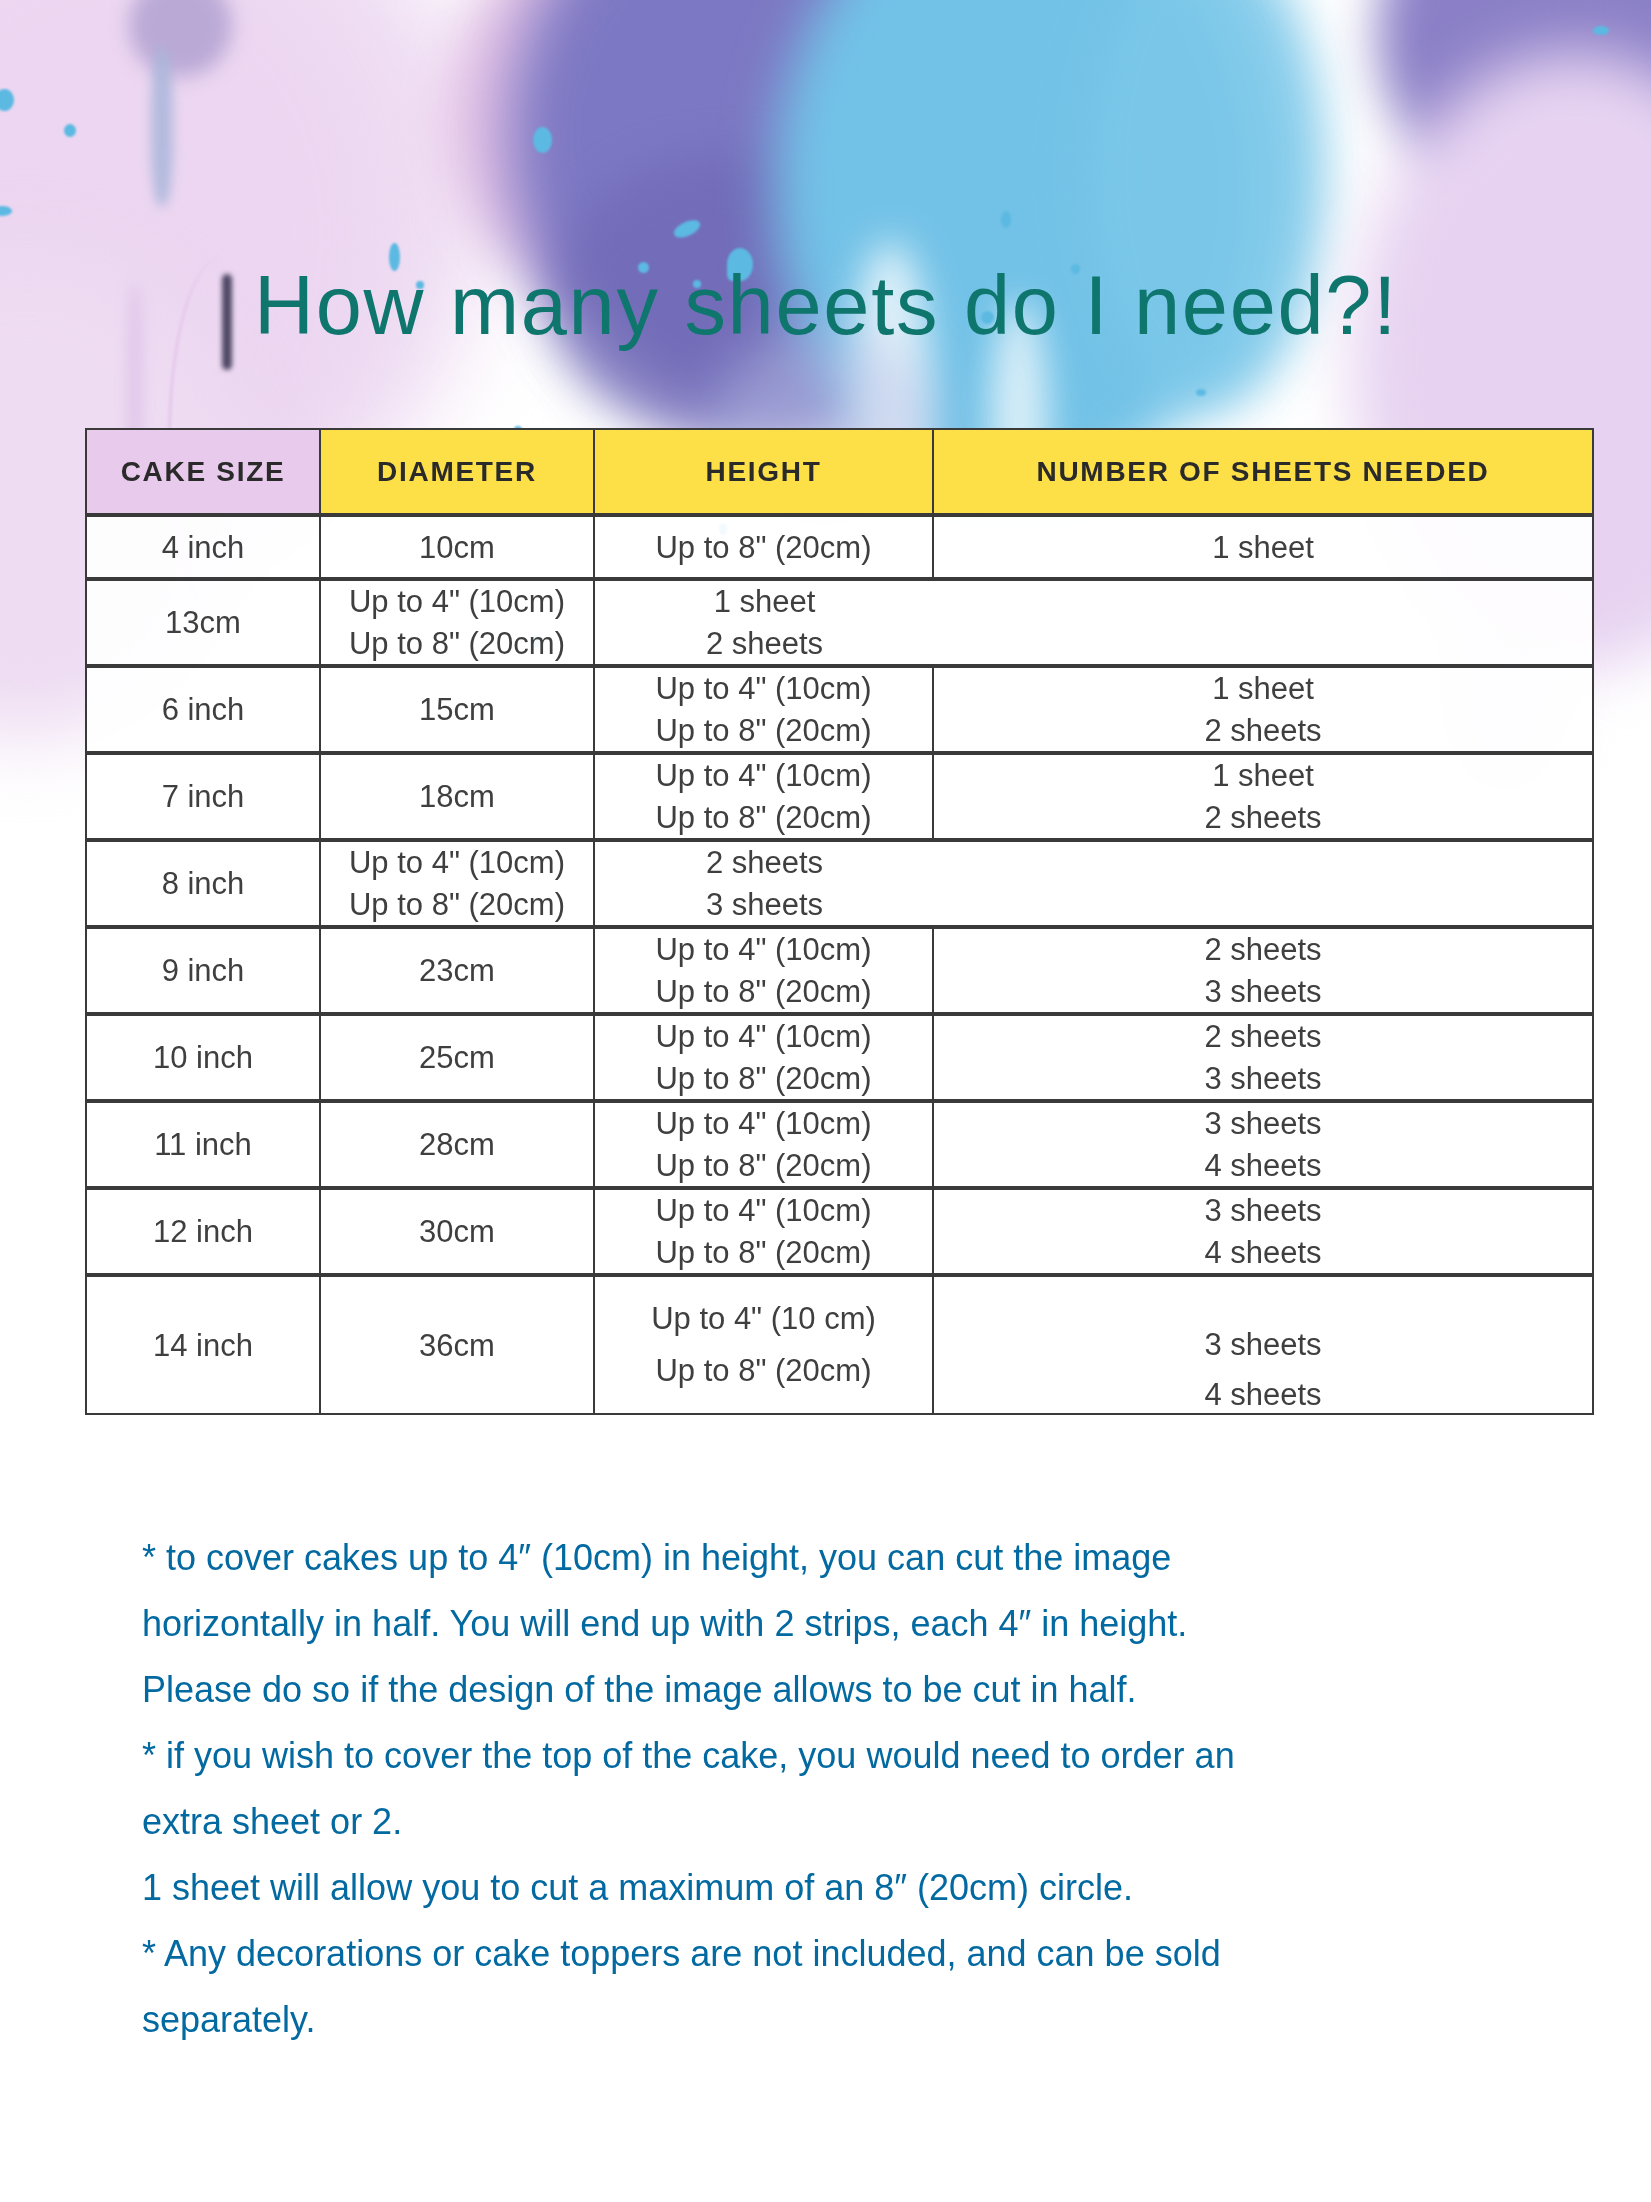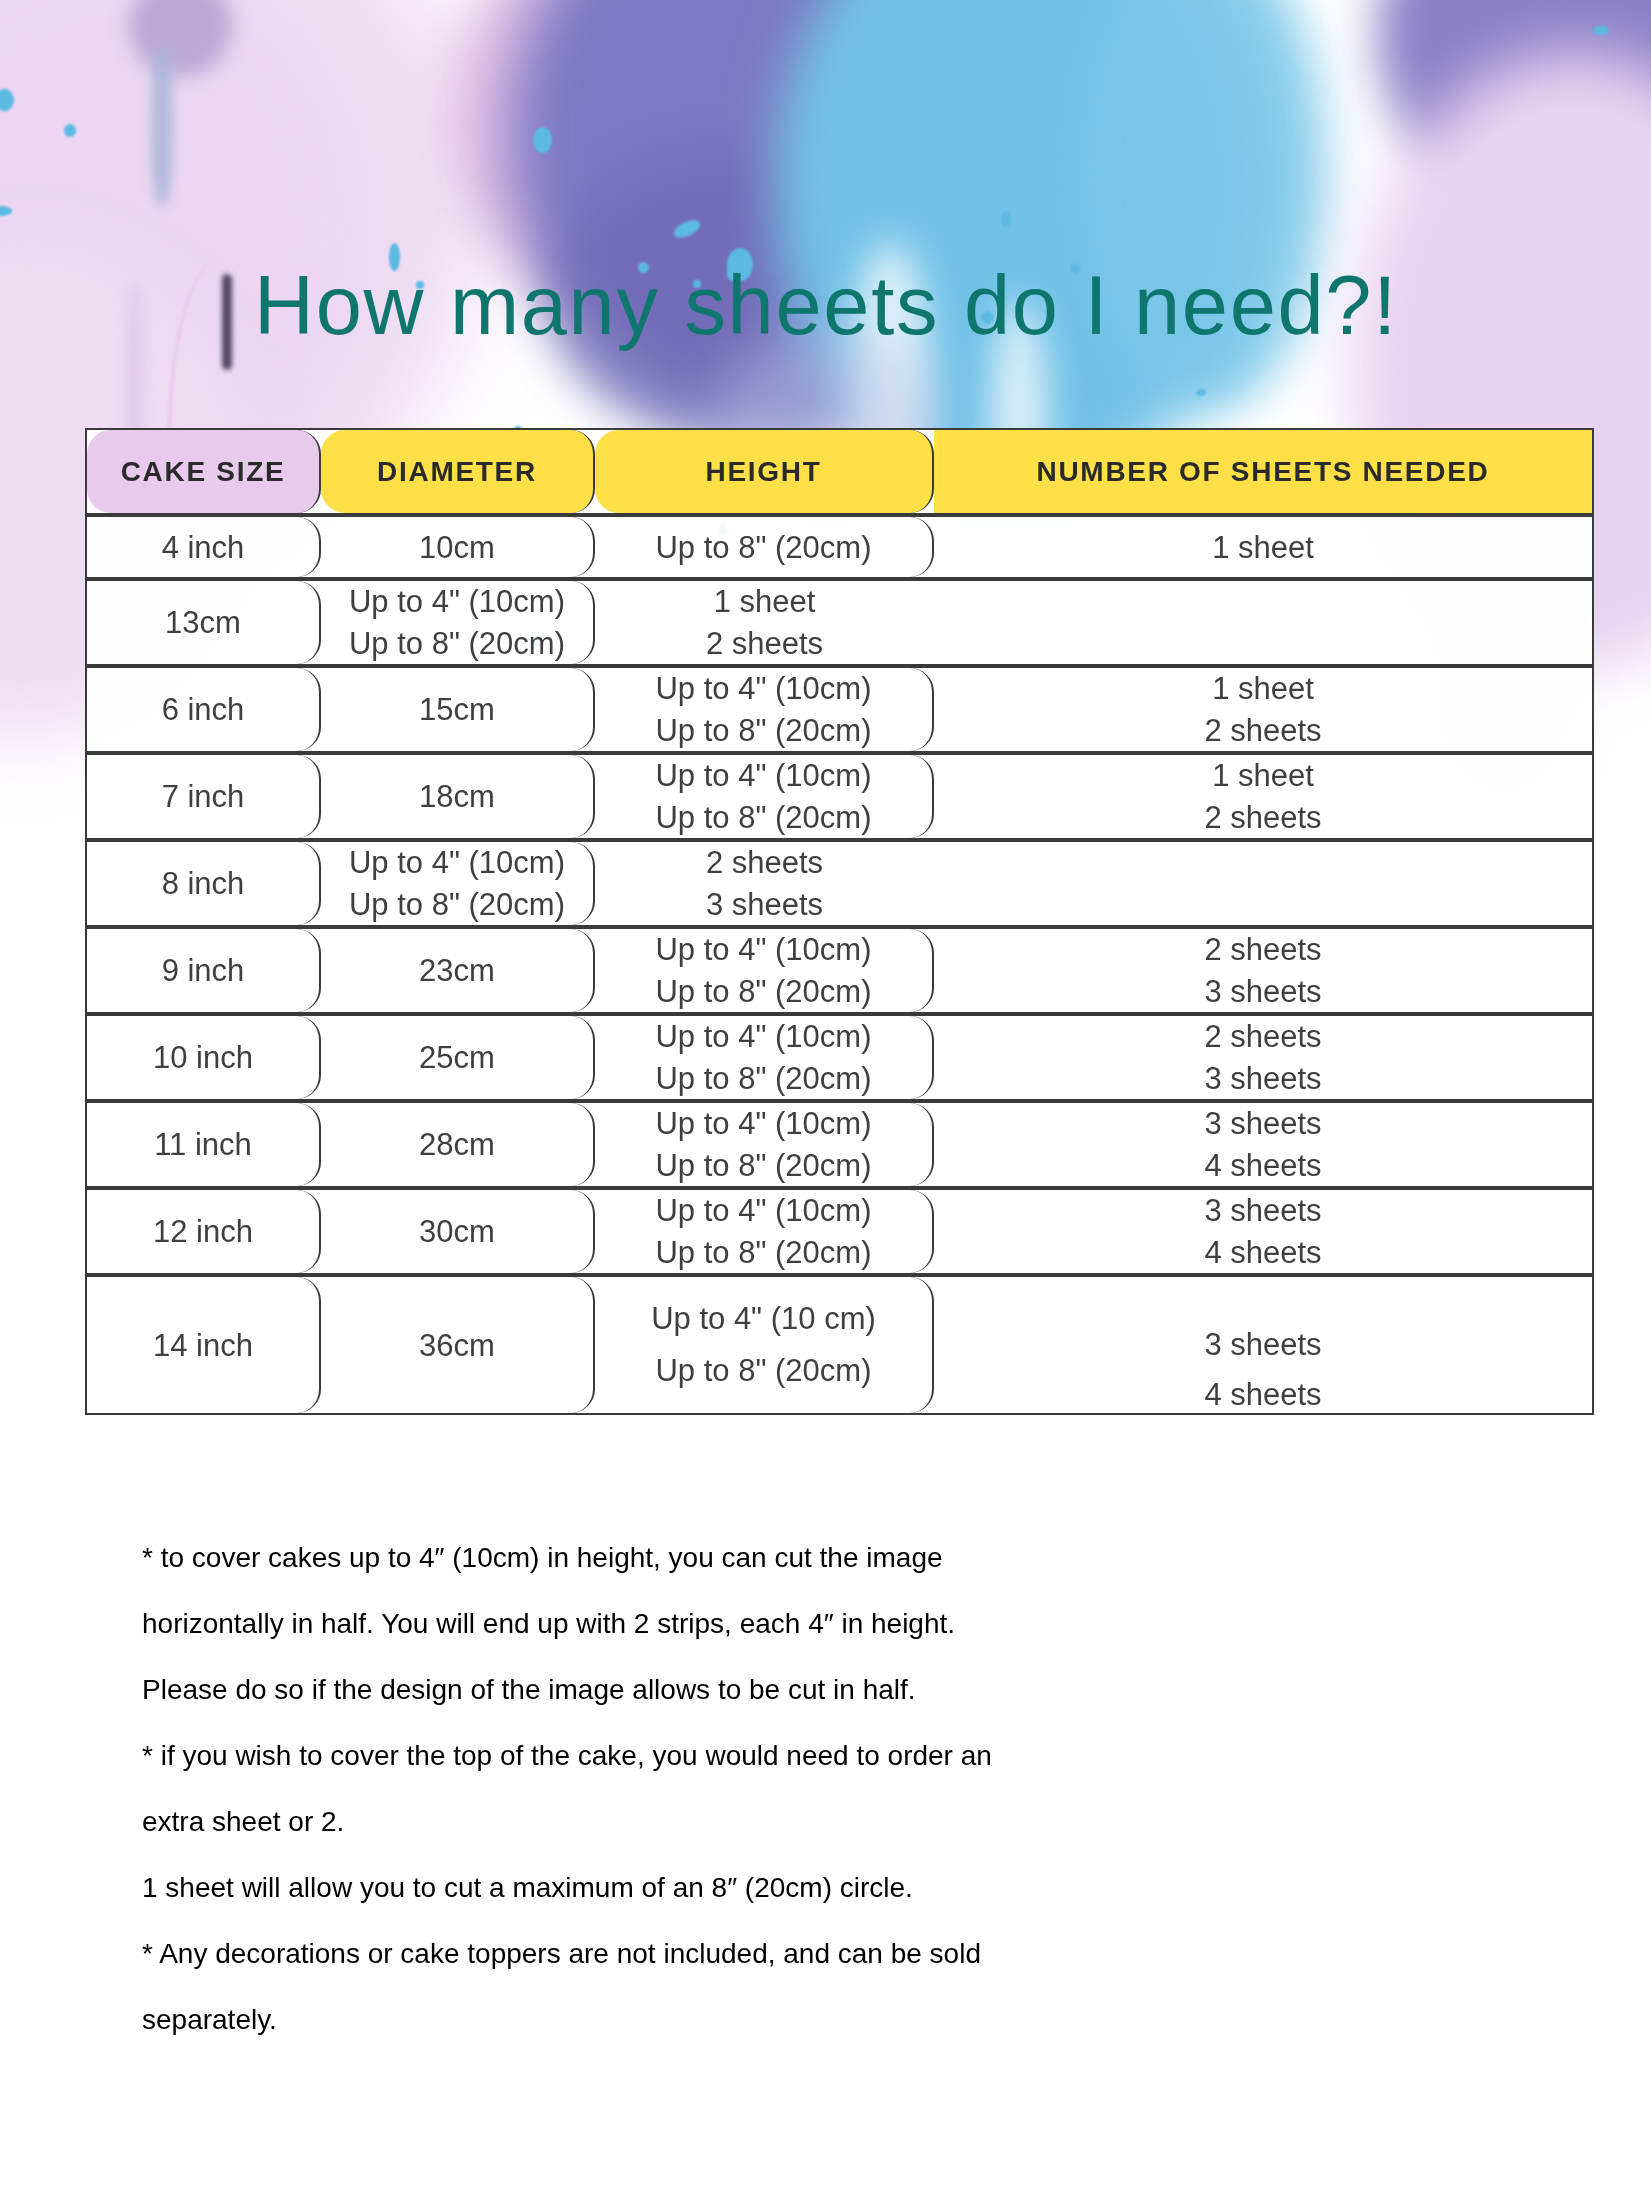--- a/index.html
+++ b/index.html
@@ -19,34 +19,34 @@
   }
   
   .ct{
     position:absolute;left:85px;top:428px;width:1505px;
     border:2.6px solid #3a3a3a;background:rgba(255,255,255,.92);
     color:#3f3f3f;font-size:31px;line-height:31px;
   }
   .row{display:grid;grid-template-columns:234px 274px 339px auto;}
   .row + .row{border-top:4.3px solid #3a3a3a;}
   .cell{display:flex;align-items:center;justify-content:center;box-sizing:border-box;}
-  .c1,.c2,.c3{border-right:2.6px solid #3a3a3a;border-radius:24px;}
+  .c1,.c2,.c3{border-right:2.6px solid #3a3a3a;}
   .hrow .cell{height:83px;font-size:28px;font-weight:600;letter-spacing:1.7px;color:#2a2a2a;}
   .hrow .c1{background:#e8caec;}
   .hrow .c2,.hrow .c3,.hrow .c4{background:#fde047;}
   .r-single .cell{height:60px;}
   .r-std .cell{height:83px;}
   .dual{flex-direction:column;justify-content:space-between;padding:5.2px 0;}
   .r-tall .cell{height:136px;}
   .r-tall .dual.h14{justify-content:flex-start;padding-top:26px;gap:20.6px;}
   .r-tall .dual.s14{justify-content:flex-start;padding-top:52px;gap:19px;}
   
   .notes{
     position:absolute;left:142px;top:1525px;width:1463px;
-    font-size:28px;color:#000000;
+    font-size:36px;color:#0369a1;
   }
   .notes .nline{height:66px;display:flex;align-items:center;}
 </style>
 </head>
 <body>
 
 <div class="wc">
   <div class="blob" style="left:-241px;top:-172px;width:731px;height:740px;background:#efddf3;filter:blur(43px);"></div>
   <div class="blob" style="left:-155px;top:-69px;width:533px;height:602px;background:#ecd6f1;filter:blur(34px);"></div>
   <div class="blob" style="left:-189px;top:258px;width:430px;height:482px;background:#eedcf2;filter:blur(39px);"></div>

